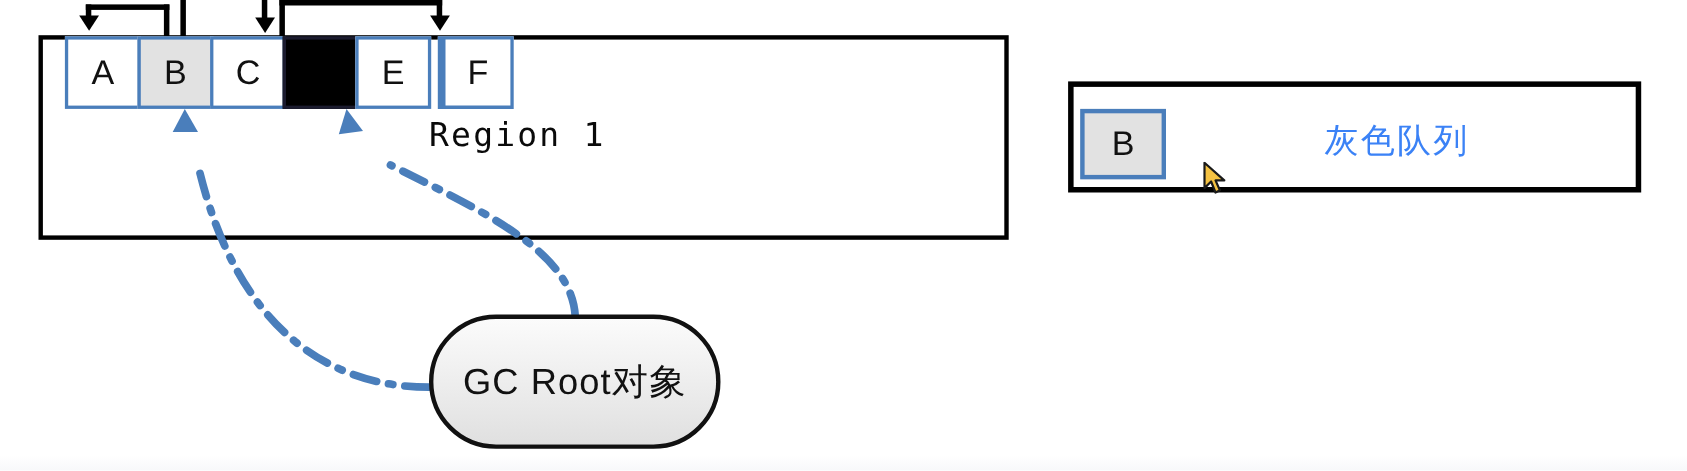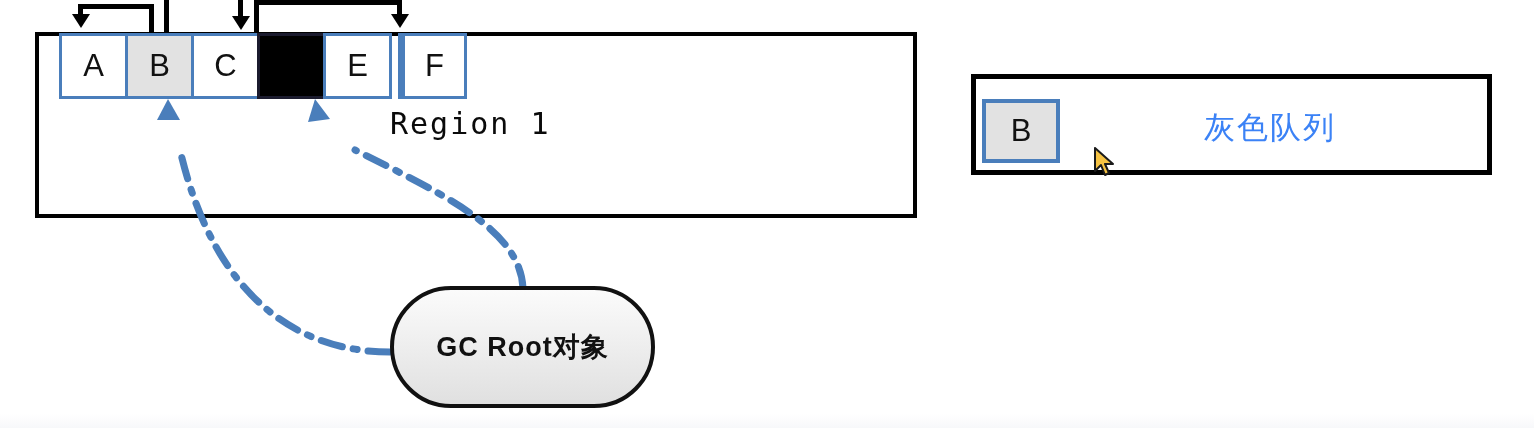--- a/index.html
+++ b/index.html
@@ -100,22 +100,22 @@
     border: 4px solid #111111;
     border-radius: 62px;
     box-sizing: border-box;
     background: linear-gradient(180deg,#fbfbfb 0%, #efefef 45%, #e0e0e0 100%);
     display: flex;
     align-items: center;
     justify-content: center;
   }
   #gc-root-label {
     font-family: "Liberation Sans", sans-serif;
-    font-weight: bold;
-    font-size: 27px;
+    font-weight: normal;
+    font-size: 33px;
     color: #111111;
     letter-spacing: 1px;
     white-space: nowrap;
   }
 
   
   #queue-panel {
     position: absolute;
     left: 971px;
     top: 74px;

